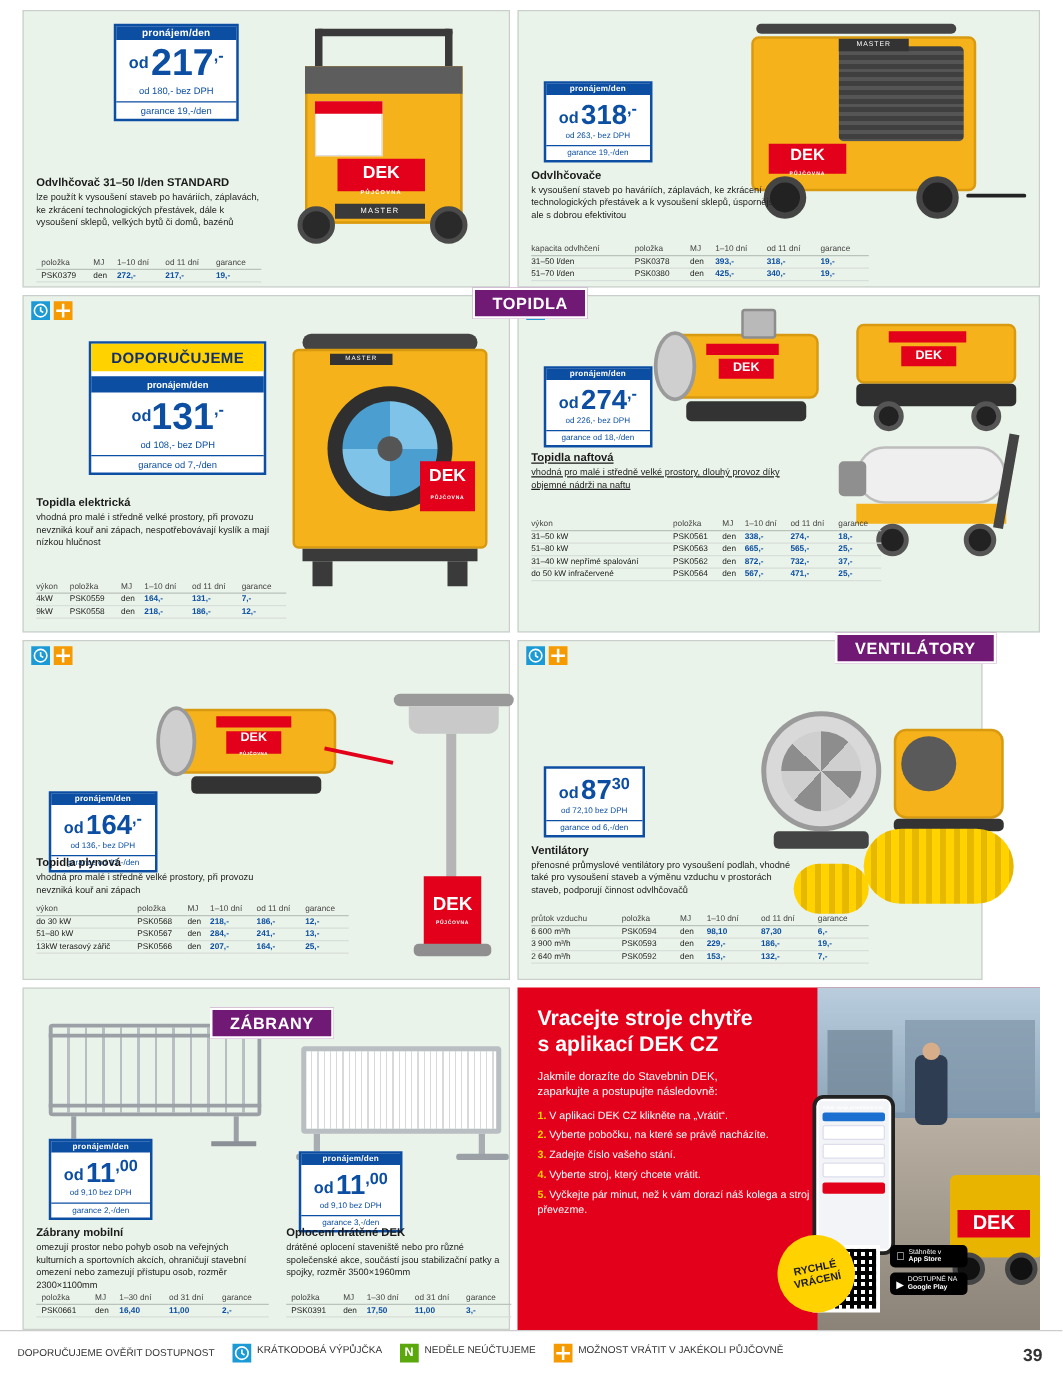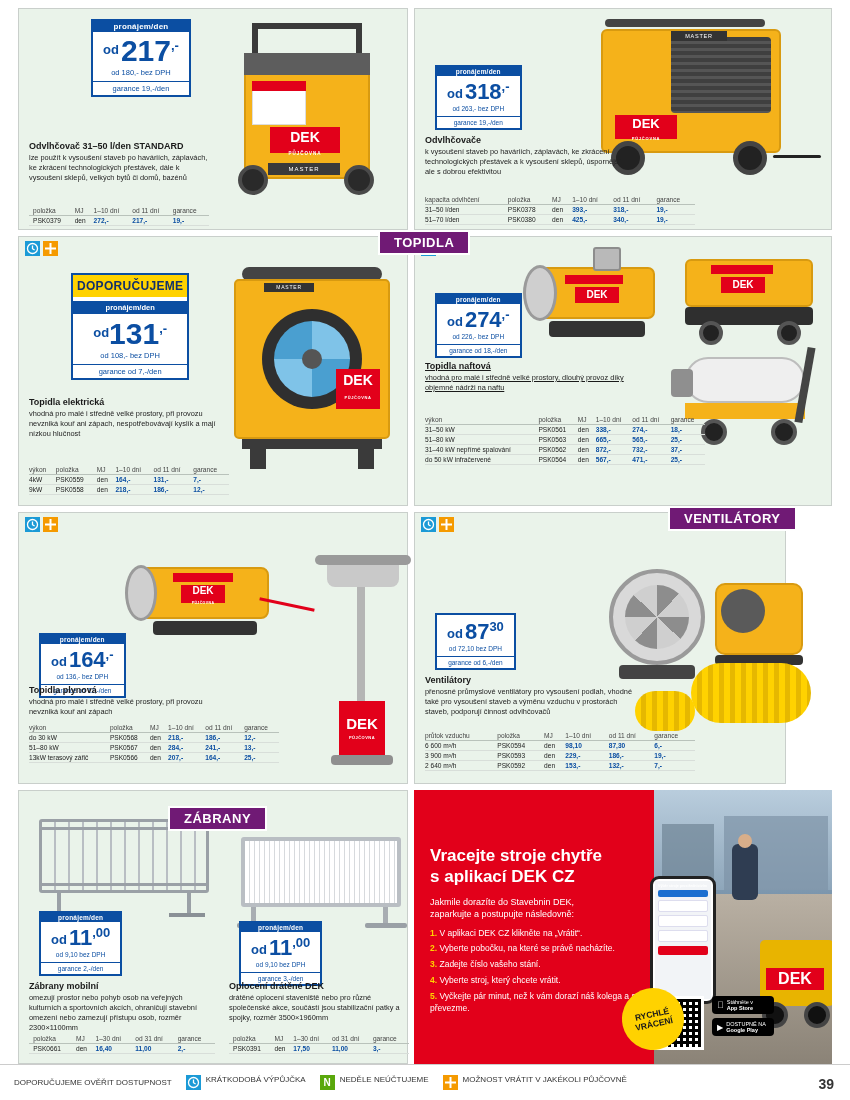--- a/index.html
+++ b/index.html
@@ -44,21 +44,21 @@
   .pricebox.small .amount { font-size:22px; }
   .pricebox.small .lead { font-size:6.5px; }
   .pricebox.small .sub { font-size:6.5px; }
   .pricebox.small .war { font-size:6.5px; }
 
   .recommend {
     border:2px solid #0b4ea2; background:#fff; display:inline-block; text-align:center;
   }
   .recommend .rhead {
     background:#ffd200; color:#12306b; font-weight:bold; font-size:12px;
-    padding:4px 4px; letter-spacing:.3px;
+    padding:4px 16px; letter-spacing:.3px;
   }
 
   
   .sectiontag {
     background:#701a75; color:#fff; font-weight:bold; font-size:13px;
     padding:3px 14px; letter-spacing:.5px; display:inline-block;
     border:2px solid #ffffff;
   }
 
   
@@ -724,21 +724,21 @@
 
       <div style="position:absolute; left:78px; top:54px; width:26px; height:56px; background:#2f3d52; border-radius:6px;"></div>
       <div style="position:absolute; left:84px; top:44px; width:14px; height:14px; border-radius:50%; background:#d8ae8a;"></div>
 
       <div style="position:absolute; left:106px; top:150px; width:74px; height:66px; background:#e8b400; border-radius:5px;"></div>
       <div style="position:absolute; left:112px; top:178px; width:58px; height:22px; background:#e2001a; color:#fff; font-weight:bold; font-size:16px; text-align:center; line-height:22px;">DEK</div>
       <div style="position:absolute; left:108px; top:212px; width:26px; height:26px; border-radius:50%; background:#111; border:4px solid #444;"></div>
       <div style="position:absolute; left:150px; top:212px; width:26px; height:26px; border-radius:50%; background:#111; border:4px solid #444;"></div>
     </div>
 
-    <div style="position:absolute; left:16px; top:14px; width:230px;margin-top:41px;">
+    <div style="position:absolute; left:16px; top:14px; width:230px;">
       <h2>
         <span>Vracejte stroje chytře</span><br>
         <span>s aplikací DEK CZ</span>
       </h2>
       <div class="intro">
         <span>Jakmile dorazíte do Stavebnin DEK,</span><br>
         <span>zaparkujte a postupujte následovně:</span>
       </div>
       <ol>
         <li><b>1.</b> <span>V aplikaci DEK CZ klikněte na „Vrátit“.</span></li>

